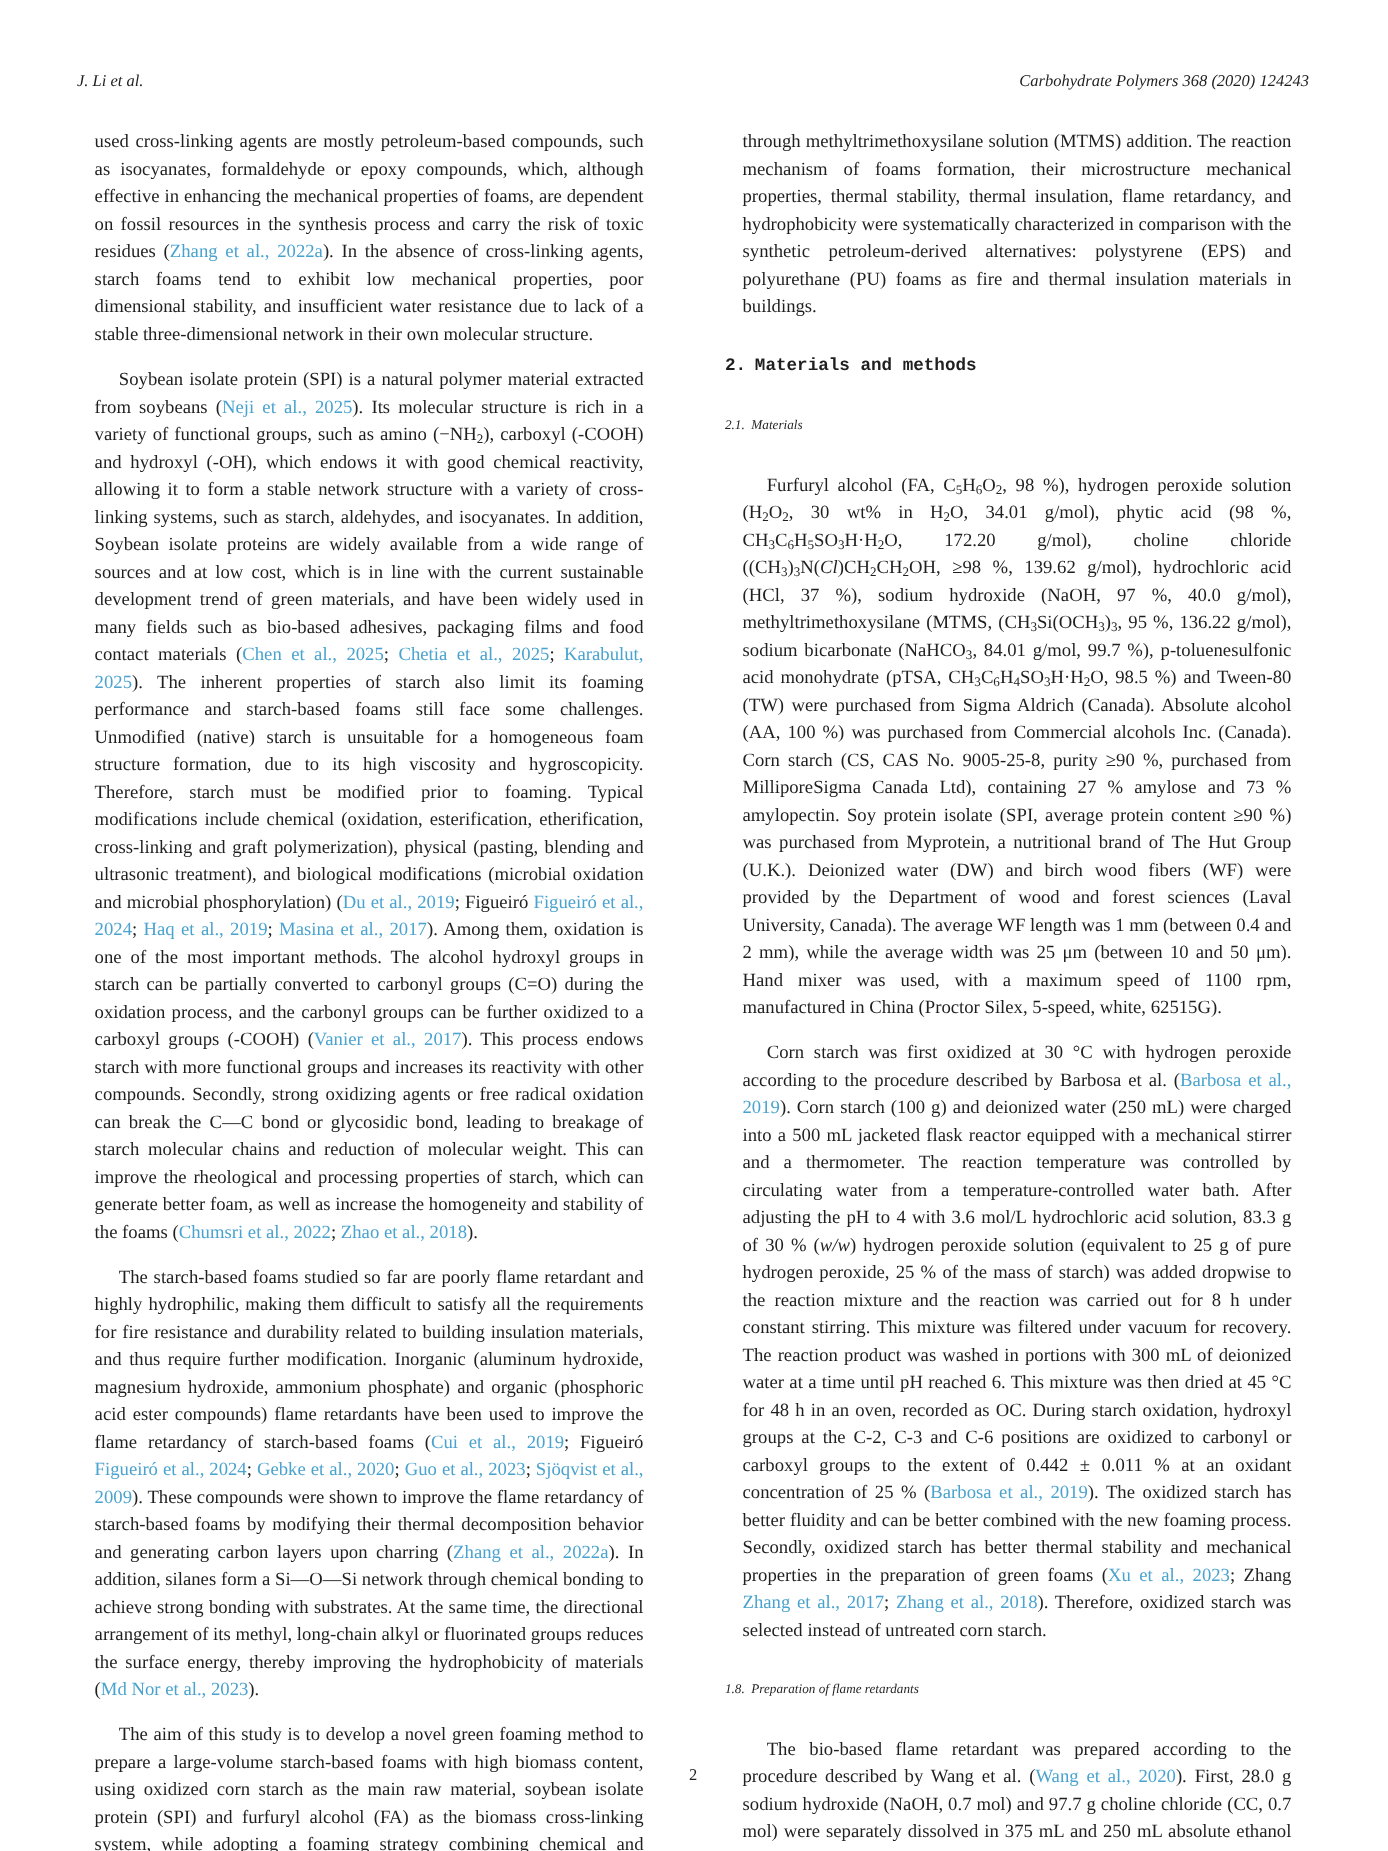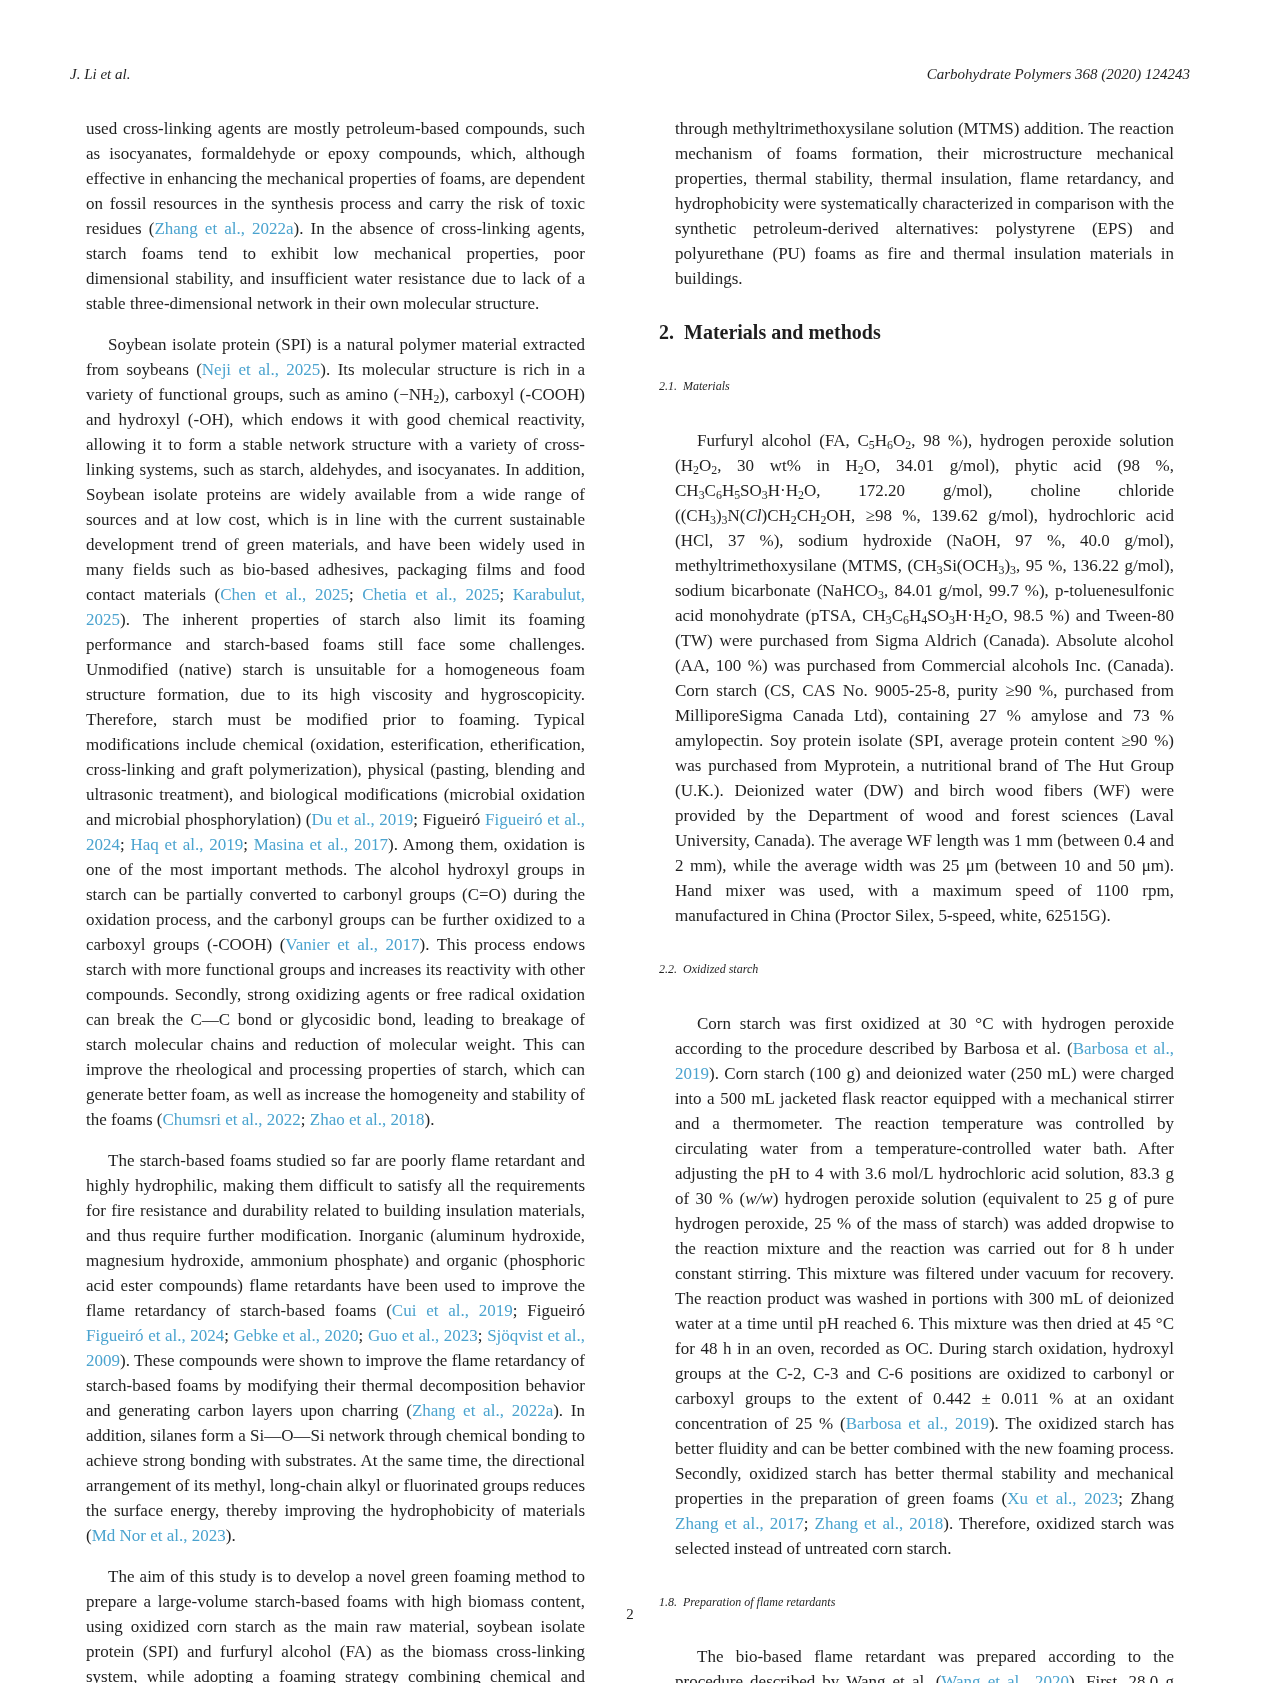--- a/index.html
+++ b/index.html
@@ -30,24 +30,25 @@
   }
   .col { width: 531px; }
   .para {
     margin: 16px;
     font-size: 17px;
     line-height: 25px;
     text-align: justify;
   }
   .para.indent { text-indent: 22px; }
   .sec-head {
-    font-size: 20px;
+    font-size: 16px;
     line-height: 25px;
     font-weight: bold;
     margin: 29px 0 29px 0;
+    font-family: Liberation Mono, monospace;
   }
   .sub-head {
     font-size: 12px;
     line-height: 25px;
     font-weight: normal;
     font-style: italic;
     margin: 29px 0 29px 0;
   }
   .cite { color: var(--link-color, #4aa3cf); cursor: pointer; }
   .it { font-style: italic; }
@@ -79,21 +80,20 @@
         <p class="para"><span>used cross-linking agents are mostly petroleum-based compounds, such as isocyanates, formaldehyde or epoxy compounds, which, although effective in enhancing the mechanical properties of foams, are dependent on fossil resources in the synthesis process and carry the risk of toxic residues (</span><span class="cite">Zhang et al., 2022a</span><span>). In the absence of cross-linking agents, starch foams tend to exhibit low mechanical properties, poor dimensional stability, and insufficient water resistance due to lack of a stable three-dimensional network in their own molecular structure.</span></p>
         <p class="para indent"><span>Soybean isolate protein (SPI) is a natural polymer material extracted from soybeans (</span><span class="cite">Neji et al., 2025</span><span>). Its molecular structure is rich in a variety of functional groups, such as amino (−NH</span><sub>2</sub><span>), carboxyl (-COOH) and hydroxyl (-OH), which endows it with good chemical reactivity, allowing it to form a stable network structure with a variety of cross-linking systems, such as starch, aldehydes, and isocyanates. In addition, Soybean isolate proteins are widely available from a wide range of sources and at low cost, which is in line with the current sustainable development trend of green materials, and have been widely used in many fields such as bio-based adhesives, packaging films and food contact materials (</span><span class="cite">Chen et al., 2025</span><span>; </span><span class="cite">Chetia et al., 2025</span><span>; </span><span class="cite">Karabulut, 2025</span><span>). The inherent properties of starch also limit its foaming performance and starch-based foams still face some challenges. Unmodified (native) starch is unsuitable for a homogeneous foam structure formation, due to its high viscosity and hygroscopicity. Therefore, starch must be modified prior to foaming. Typical modifications include chemical (oxidation, esterification, etherification, cross-linking and graft polymerization), physical (pasting, blending and ultrasonic treatment), and biological modifications (microbial oxidation and microbial phosphorylation) (</span><span class="cite">Du et al., 2019</span><span>; Figueiró </span><span class="cite">Figueiró et al., 2024</span><span>; </span><span class="cite">Haq et al., 2019</span><span>; </span><span class="cite">Masina et al., 2017</span><span>). Among them, oxidation is one of the most important methods. The alcohol hydroxyl groups in starch can be partially converted to carbonyl groups (C=O) during the oxidation process, and the carbonyl groups can be further oxidized to a carboxyl groups (-COOH) (</span><span class="cite">Vanier et al., 2017</span><span>). This process endows starch with more functional groups and increases its reactivity with other compounds. Secondly, strong oxidizing agents or free radical oxidation can break the C—C bond or glycosidic bond, leading to breakage of starch molecular chains and reduction of molecular weight. This can improve the rheological and processing properties of starch, which can generate better foam, as well as increase the homogeneity and stability of the foams (</span><span class="cite">Chumsri et al., 2022</span><span>; </span><span class="cite">Zhao et al., 2018</span><span>).</span></p>
         <p class="para indent"><span>The starch-based foams studied so far are poorly flame retardant and highly hydrophilic, making them difficult to satisfy all the requirements for fire resistance and durability related to building insulation materials, and thus require further modification. Inorganic (aluminum hydroxide, magnesium hydroxide, ammonium phosphate) and organic (phosphoric acid ester compounds) flame retardants have been used to improve the flame retardancy of starch-based foams (</span><span class="cite">Cui et al., 2019</span><span>; Figueiró </span><span class="cite">Figueiró et al., 2024</span><span>; </span><span class="cite">Gebke et al., 2020</span><span>; </span><span class="cite">Guo et al., 2023</span><span>; </span><span class="cite">Sjöqvist et al., 2009</span><span>). These compounds were shown to improve the flame retardancy of starch-based foams by modifying their thermal decomposition behavior and generating carbon layers upon charring (</span><span class="cite">Zhang et al., 2022a</span><span>). In addition, silanes form a Si—O—Si network through chemical bonding to achieve strong bonding with substrates. At the same time, the directional arrangement of its methyl, long-chain alkyl or fluorinated groups reduces the surface energy, thereby improving the hydrophobicity of materials (</span><span class="cite">Md Nor et al., 2023</span><span>).</span></p>
         <p class="para indent"><span>The aim of this study is to develop a novel green foaming method to prepare a large-volume starch-based foams with high biomass content, using oxidized corn starch as the main raw material, soybean isolate protein (SPI) and furfuryl alcohol (FA) as the biomass cross-linking system, while adopting a foaming strategy combining chemical and mechanical stirring with solvent exchange. To enhance the performance of the designed material, birch fiber (WF) is introduced to reinforce the structure, while choline chloride and phytic acid are used to synthesize a biomass flame retardant (PC). Their flame retardancy and hydrophobicity are further improved by modification of the foam composites</span></p>
       </div>
     <div class="col">
         <p class="para"><span>through methyltrimethoxysilane solution (MTMS) addition. The reaction mechanism of foams formation, their microstructure mechanical properties, thermal stability, thermal insulation, flame retardancy, and hydrophobicity were systematically characterized in comparison with the synthetic petroleum-derived alternatives: polystyrene (EPS) and polyurethane (PU) foams as fire and thermal insulation materials in buildings.</span></p>
         <h2 class="sec-head"><span>2. Materials and methods</span></h2>
         <h3 class="sub-head"><span>2.1. Materials</span></h3>
         <p class="para indent"><span>Furfuryl alcohol (FA, C</span><sub>5</sub><span>H</span><sub>6</sub><span>O</span><sub>2</sub><span>, 98 %), hydrogen peroxide solution (H</span><sub>2</sub><span>O</span><sub>2</sub><span>, 30 wt% in H</span><sub>2</sub><span>O, 34.01 g/mol), phytic acid (98 %, CH</span><sub>3</sub><span>C</span><sub>6</sub><span>H</span><sub>5</sub><span>SO</span><sub>3</sub><span>H·H</span><sub>2</sub><span>O, 172.20 g/mol), choline chloride ((CH</span><sub>3</sub><span>)</span><sub>3</sub><span>N(</span><span class="it">Cl</span><span>)CH</span><sub>2</sub><span>CH</span><sub>2</sub><span>OH, ≥98 %, 139.62 g/mol), hydrochloric acid (HCl, 37 %), sodium hydroxide (NaOH, 97 %, 40.0 g/mol), methyltrimethoxysilane (MTMS, (CH</span><sub>3</sub><span>Si(OCH</span><sub>3</sub><span>)</span><sub>3</sub><span>, 95 %, 136.22 g/mol), sodium bicarbonate (NaHCO</span><sub>3</sub><span>, 84.01 g/mol, 99.7 %), p-toluenesulfonic acid monohydrate (pTSA, CH</span><sub>3</sub><span>C</span><sub>6</sub><span>H</span><sub>4</sub><span>SO</span><sub>3</sub><span>H·H</span><sub>2</sub><span>O, 98.5 %) and Tween-80 (TW) were purchased from Sigma Aldrich (Canada). Absolute alcohol (AA, 100 %) was purchased from Commercial alcohols Inc. (Canada). Corn starch (CS, CAS No. 9005-25-8, purity ≥90 %, purchased from MilliporeSigma Canada Ltd), containing 27 % amylose and 73 % amylopectin. Soy protein isolate (SPI, average protein content ≥90 %) was purchased from Myprotein, a nutritional brand of The Hut Group (U.K.). Deionized water (DW) and birch wood fibers (WF) were provided by the Department of wood and forest sciences (Laval University, Canada). The average WF length was 1 mm (between 0.4 and 2 mm), while the average width was 25 μm (between 10 and 50 μm). Hand mixer was used, with a maximum speed of 1100 rpm, manufactured in China (Proctor Silex, 5-speed, white, 62515G).</span></p>
-        <h3 class="sub-head"><span>2.2. Oxidized starch</span></h3>
         <p class="para indent"><span>Corn starch was first oxidized at 30 °C with hydrogen peroxide according to the procedure described by Barbosa et al. (</span><span class="cite">Barbosa et al., 2019</span><span>). Corn starch (100 g) and deionized water (250 mL) were charged into a 500 mL jacketed flask reactor equipped with a mechanical stirrer and a thermometer. The reaction temperature was controlled by circulating water from a temperature-controlled water bath. After adjusting the pH to 4 with 3.6 mol/L hydrochloric acid solution, 83.3 g of 30 % (</span><span class="it">w/w</span><span>) hydrogen peroxide solution (equivalent to 25 g of pure hydrogen peroxide, 25 % of the mass of starch) was added dropwise to the reaction mixture and the reaction was carried out for 8 h under constant stirring. This mixture was filtered under vacuum for recovery. The reaction product was washed in portions with 300 mL of deionized water at a time until pH reached 6. This mixture was then dried at 45 °C for 48 h in an oven, recorded as OC. During starch oxidation, hydroxyl groups at the C-2, C-3 and C-6 positions are oxidized to carbonyl or carboxyl groups to the extent of 0.442 ± 0.011 % at an oxidant concentration of 25 % (</span><span class="cite">Barbosa et al., 2019</span><span>). The oxidized starch has better fluidity and can be better combined with the new foaming process. Secondly, oxidized starch has better thermal stability and mechanical properties in the preparation of green foams (</span><span class="cite">Xu et al., 2023</span><span>; Zhang </span><span class="cite">Zhang et al., 2017</span><span>; </span><span class="cite">Zhang et al., 2018</span><span>). Therefore, oxidized starch was selected instead of untreated corn starch.</span></p>
         <h3 class="sub-head"><span>1.8. Preparation of flame retardants</span></h3>
         <p class="para indent"><span>The bio-based flame retardant was prepared according to the procedure described by Wang et al. (</span><span class="cite">Wang et al., 2020</span><span>). First, 28.0 g sodium hydroxide (NaOH, 0.7 mol) and 97.7 g choline chloride (CC, 0.7 mol) were separately dissolved in 375 mL and 250 mL absolute ethanol under magnetic stirring (500 rpm) at room temperature (25 ± 2 °C). Subsequently, the ethanol solution of choline chloride was slowly added</span></p>
       </div>
   </div>
 
   <div class="footer">
     <span>2</span>
   </div>
 </div>

